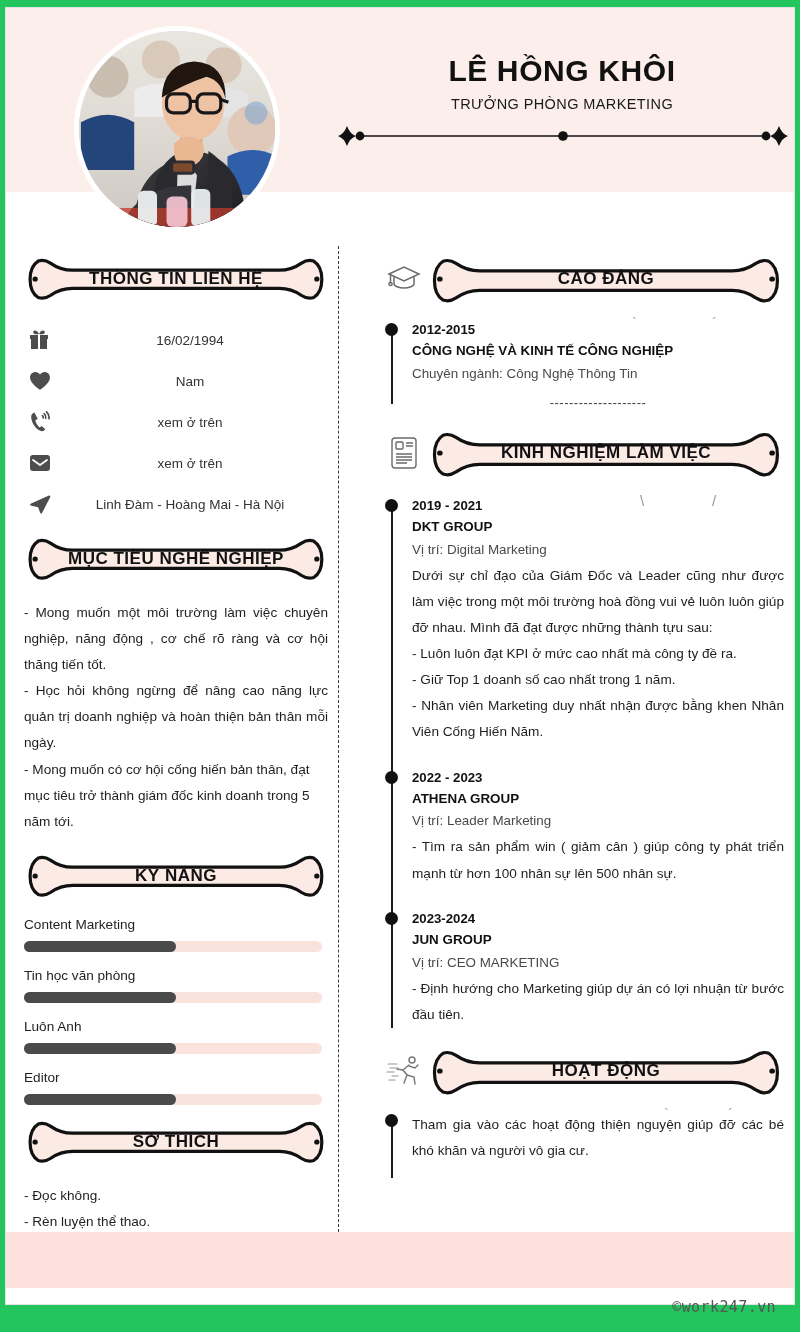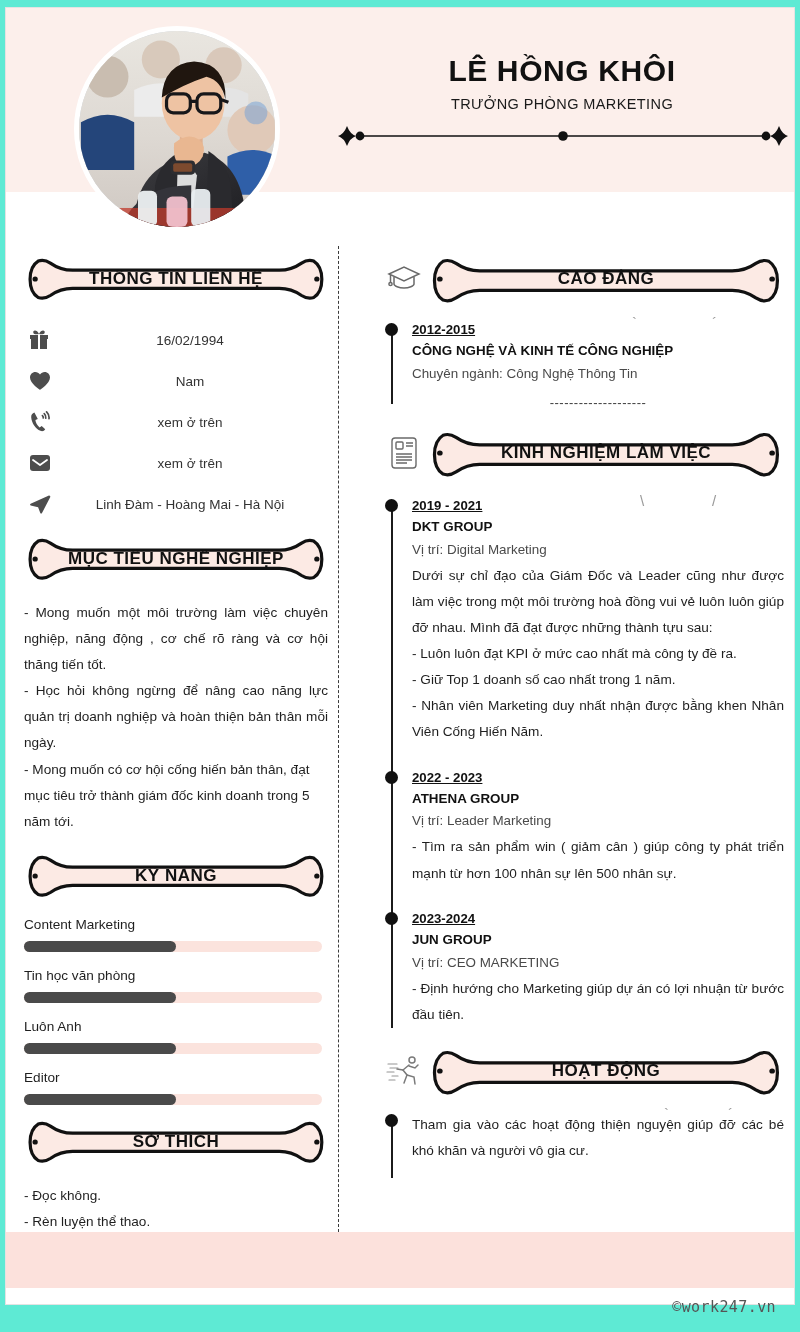--- a/index.html
+++ b/index.html
@@ -5,21 +5,21 @@
   * { box-sizing: border-box; margin: 0; padding: 0; }
   html, body {
     width: 800px; height: 1332px;
     background: #ffffff;
     font-family: "Liberation Sans", sans-serif;
     -webkit-font-smoothing: antialiased;
   }
   #page {
     position: relative;
     width: 800px; height: 1332px;
-    background: #5eead4;
+    background: #22c55e;
     overflow: hidden;
   }
   
   .sheet {
     position: absolute;
     left: 6px; top: 8px;
     width: 788px; height: 1296px;
     background: #ffffff;
     box-shadow: 0 0 0 1px #e3e3e3;
     overflow: hidden;
@@ -132,21 +132,21 @@
   .tl-line {
     position: absolute; left: 7px; top: 8px; bottom: 0;
     width: 2px; background: #1b1b1b;
   }
   .tl-item { position: relative; margin-bottom: 22px; }
   .tl-dot {
     position: absolute; left: -27px; top: 3px;
     width: 13px; height: 13px; border-radius: 50%;
     background: #111111;
   }
-  .tl-date { font-size: 13.2px; font-weight: bold; color: #111111; line-height: 1.55; text-decoration: underline; }
+  .tl-date { font-size: 13.2px; font-weight: bold; color: #111111; line-height: 1.55; }
   .tl-org  { font-size: 13.4px; font-weight: bold; color: #111111; line-height: 1.6; }
   .tl-pos  { font-size: 13.4px; color: #4a4a4a; line-height: 1.72; }
   .tl-body { font-size: 13.6px; color: #1f1f1f; line-height: 1.92; margin-top: 2px; }
   .tl-body p { text-align: justify; }
   .tl-body p.nojust { text-align: left; }
   .dashes { margin-top: 10px; text-align: center; color: #3c3c3c; font-size: 13px; letter-spacing: .5px; }
 
   .edu-tl { margin-top: 20px; }
   .edu-tl .tl-line { bottom: 6px; }
 

